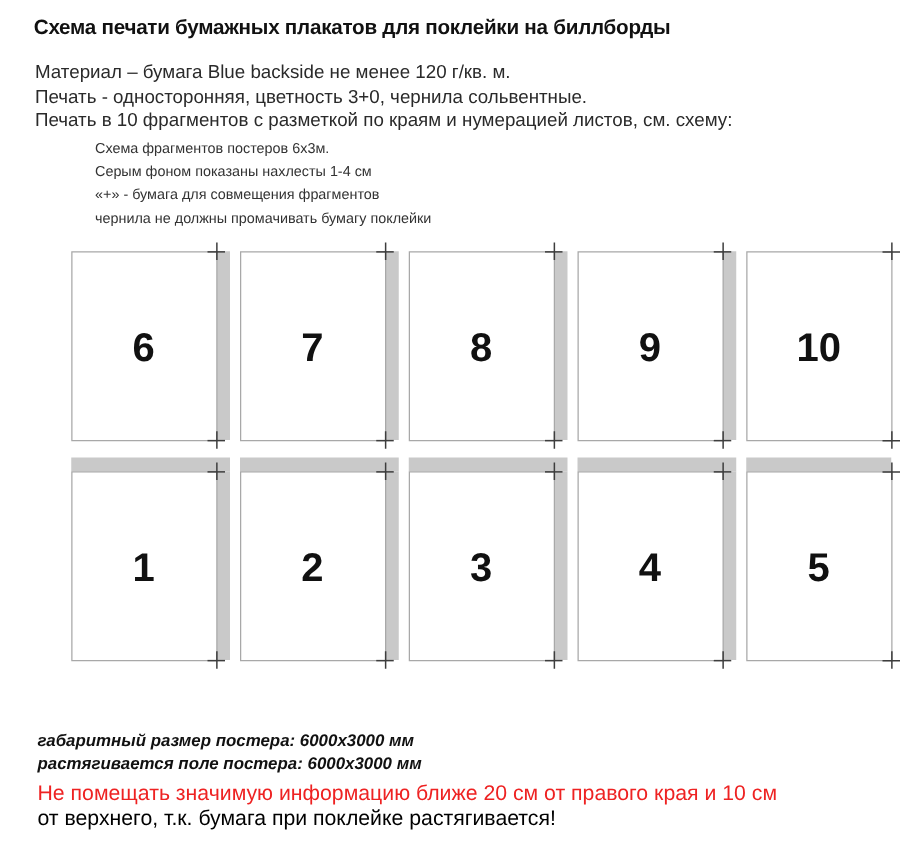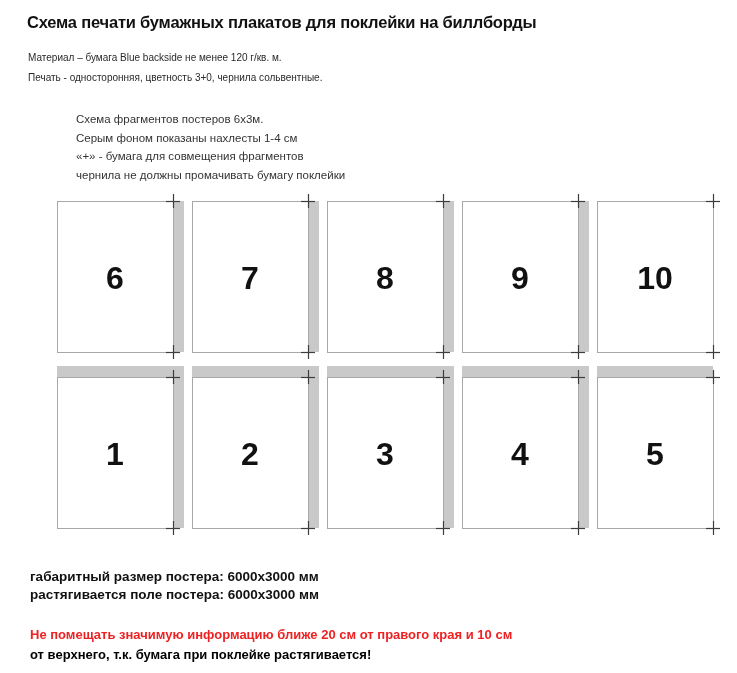--- a/index.html
+++ b/index.html
@@ -34,21 +34,21 @@
     white-space: nowrap;
   }
 
   .spec-list {
     position: absolute;
     left: 28px;
     top: 48px;
     width: 690px;
   }
   .spec-line {
-    font-size: 10px;
+    font-size: 15px;
     line-height: 19.5px;
     color: #2a2a2a;
     white-space: nowrap;
   }
 
   .note-list {
     position: absolute;
     left: 28px;
     top: 110px;
     width: 690px;
@@ -69,54 +69,56 @@
     width: 737px;
     height: 673px;
     pointer-events: none;
   }
   .diagram svg { display: block; }
 
   
   .dimensions {
     position: absolute;
     left: 30px;
-    top: 568px;
+    top: 584px;
+    font-style: italic;
   }
   .dim-line {
     font-size: 13.5px;
     font-weight: bold;
     line-height: 18px;
     color: #111111;
     white-space: nowrap;
   }
 
   .warning {
     position: absolute;
     left: 30px;
     top: 625px;
   }
   .warn-line {
-    font-size: 13px;
-    font-weight: bold;
+    font-size: 17px;
+    font-weight: normal;
     line-height: 20px;
     white-space: nowrap;
   }
   .warn-line.red { color: #ee2222; }
   .warn-line.dark { color: #000000; }
 </style>
 </head>
 <body>
 
 <div class="page">
 
   <div class="title">Схема печати бумажных плакатов  для поклейки на биллборды</div>
 
   <div class="spec-list">
     <div class="spec-line">Материал – бумага Blue backside не менее 120 г/кв. м.</div>
     <div class="spec-line">Печать - односторонняя, цветность 3+0, чернила сольвентные.</div>
+    <div class="spec-line">Печать в 10 фрагментов с разметкой по краям и нумерацией листов, см. схему:</div>
   </div>
 
   <div class="note-list">
     <div class="note-line">Схема фрагментов постеров 6х3м.</div>
     <div class="note-line">Серым фоном показаны нахлесты 1-4 см</div>
     <div class="note-line">«+» - бумага для совмещения фрагментов</div>
     <div class="note-line">чернила не должны промачивать бумагу поклейки</div>
   </div>
 
   <div class="diagram">

